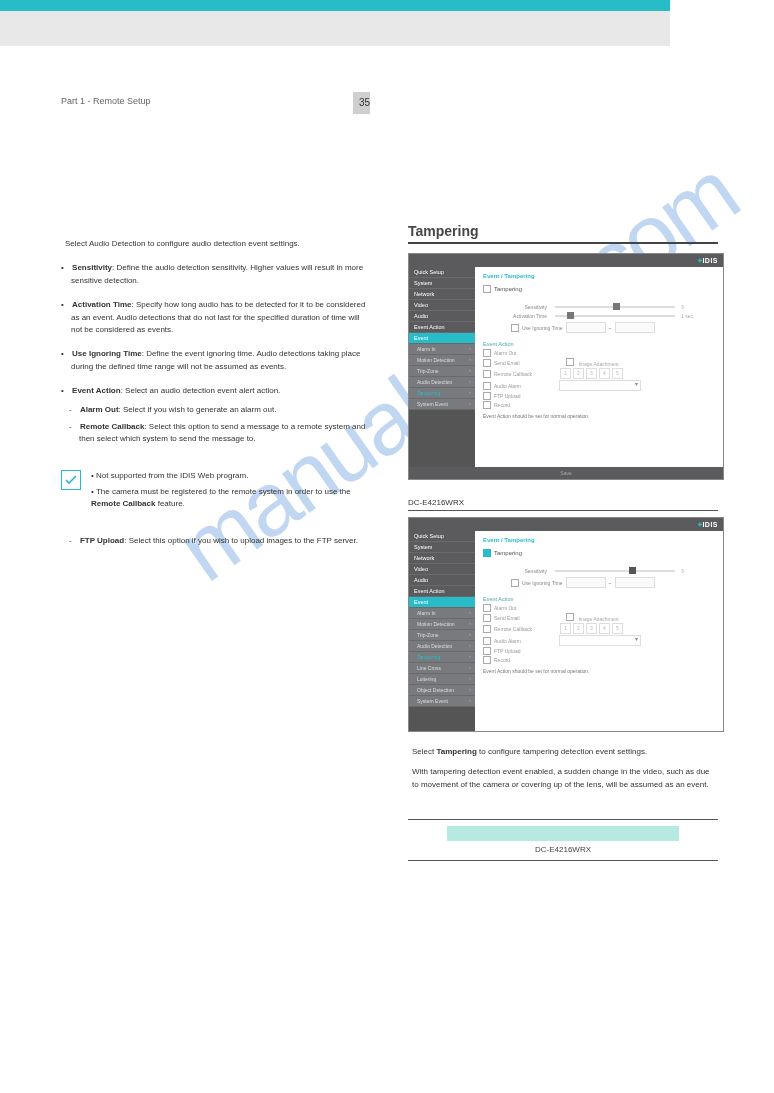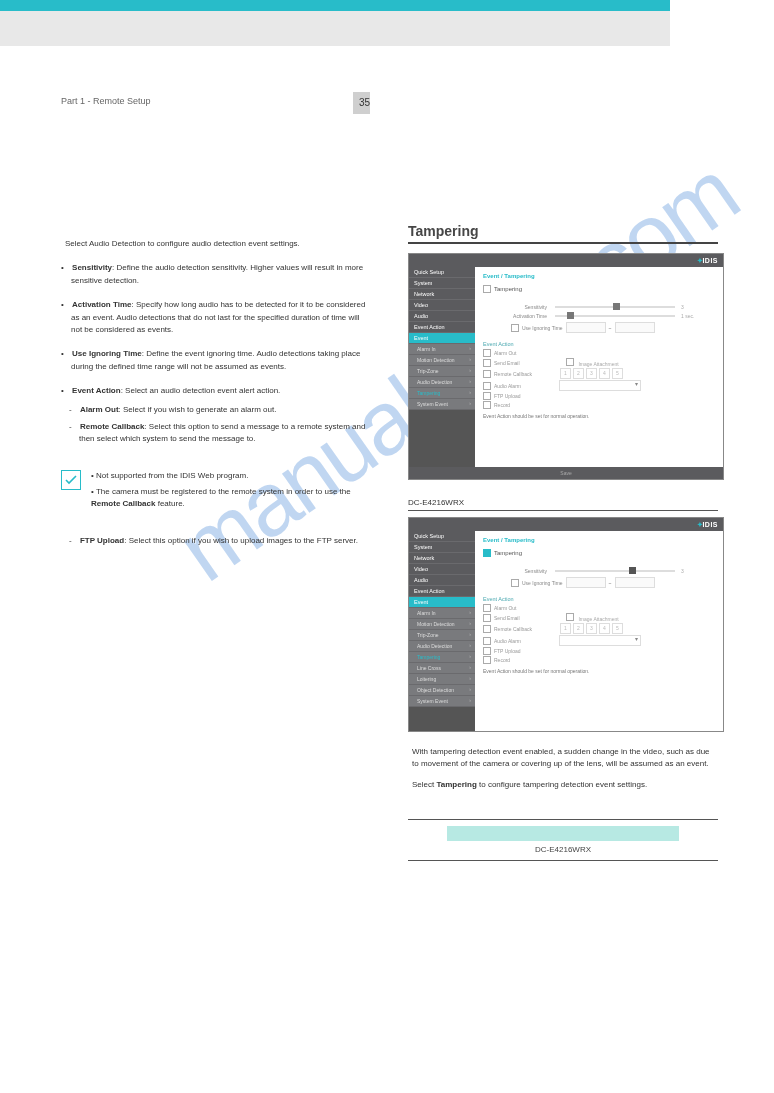--- a/index.html
+++ b/index.html
@@ -286,23 +286,23 @@
             </div>
           <div class="ea-row">
               <span class="chk"></span>
               <span class="lbl2">Record</span>
             </div>
           <div class="footnote">Event Action should be set for normal operation.</div>
         </div>
       </div>
     </div>
 
-    <p class="txt">With tampering detection event enabled, a sudden change in the video, such as due to movement of the camera or covering up of the lens, will be assumed as an event.</p>
     <p class="txt">
       <span>Select </span><b>Tampering</b><span> to configure tampering detection event settings.</span>
     </p>
+    <p class="txt">With tampering detection event enabled, a sudden change in the video, such as due to movement of the camera or covering up of the lens, will be assumed as an event.</p>
 
     <div class="dc-block">
       <div class="dc-bar"></div>
       <div class="dc-txt">DC-E4216WRX</div>
     </div>
   </div>
 </div>
 
 </body></html>

